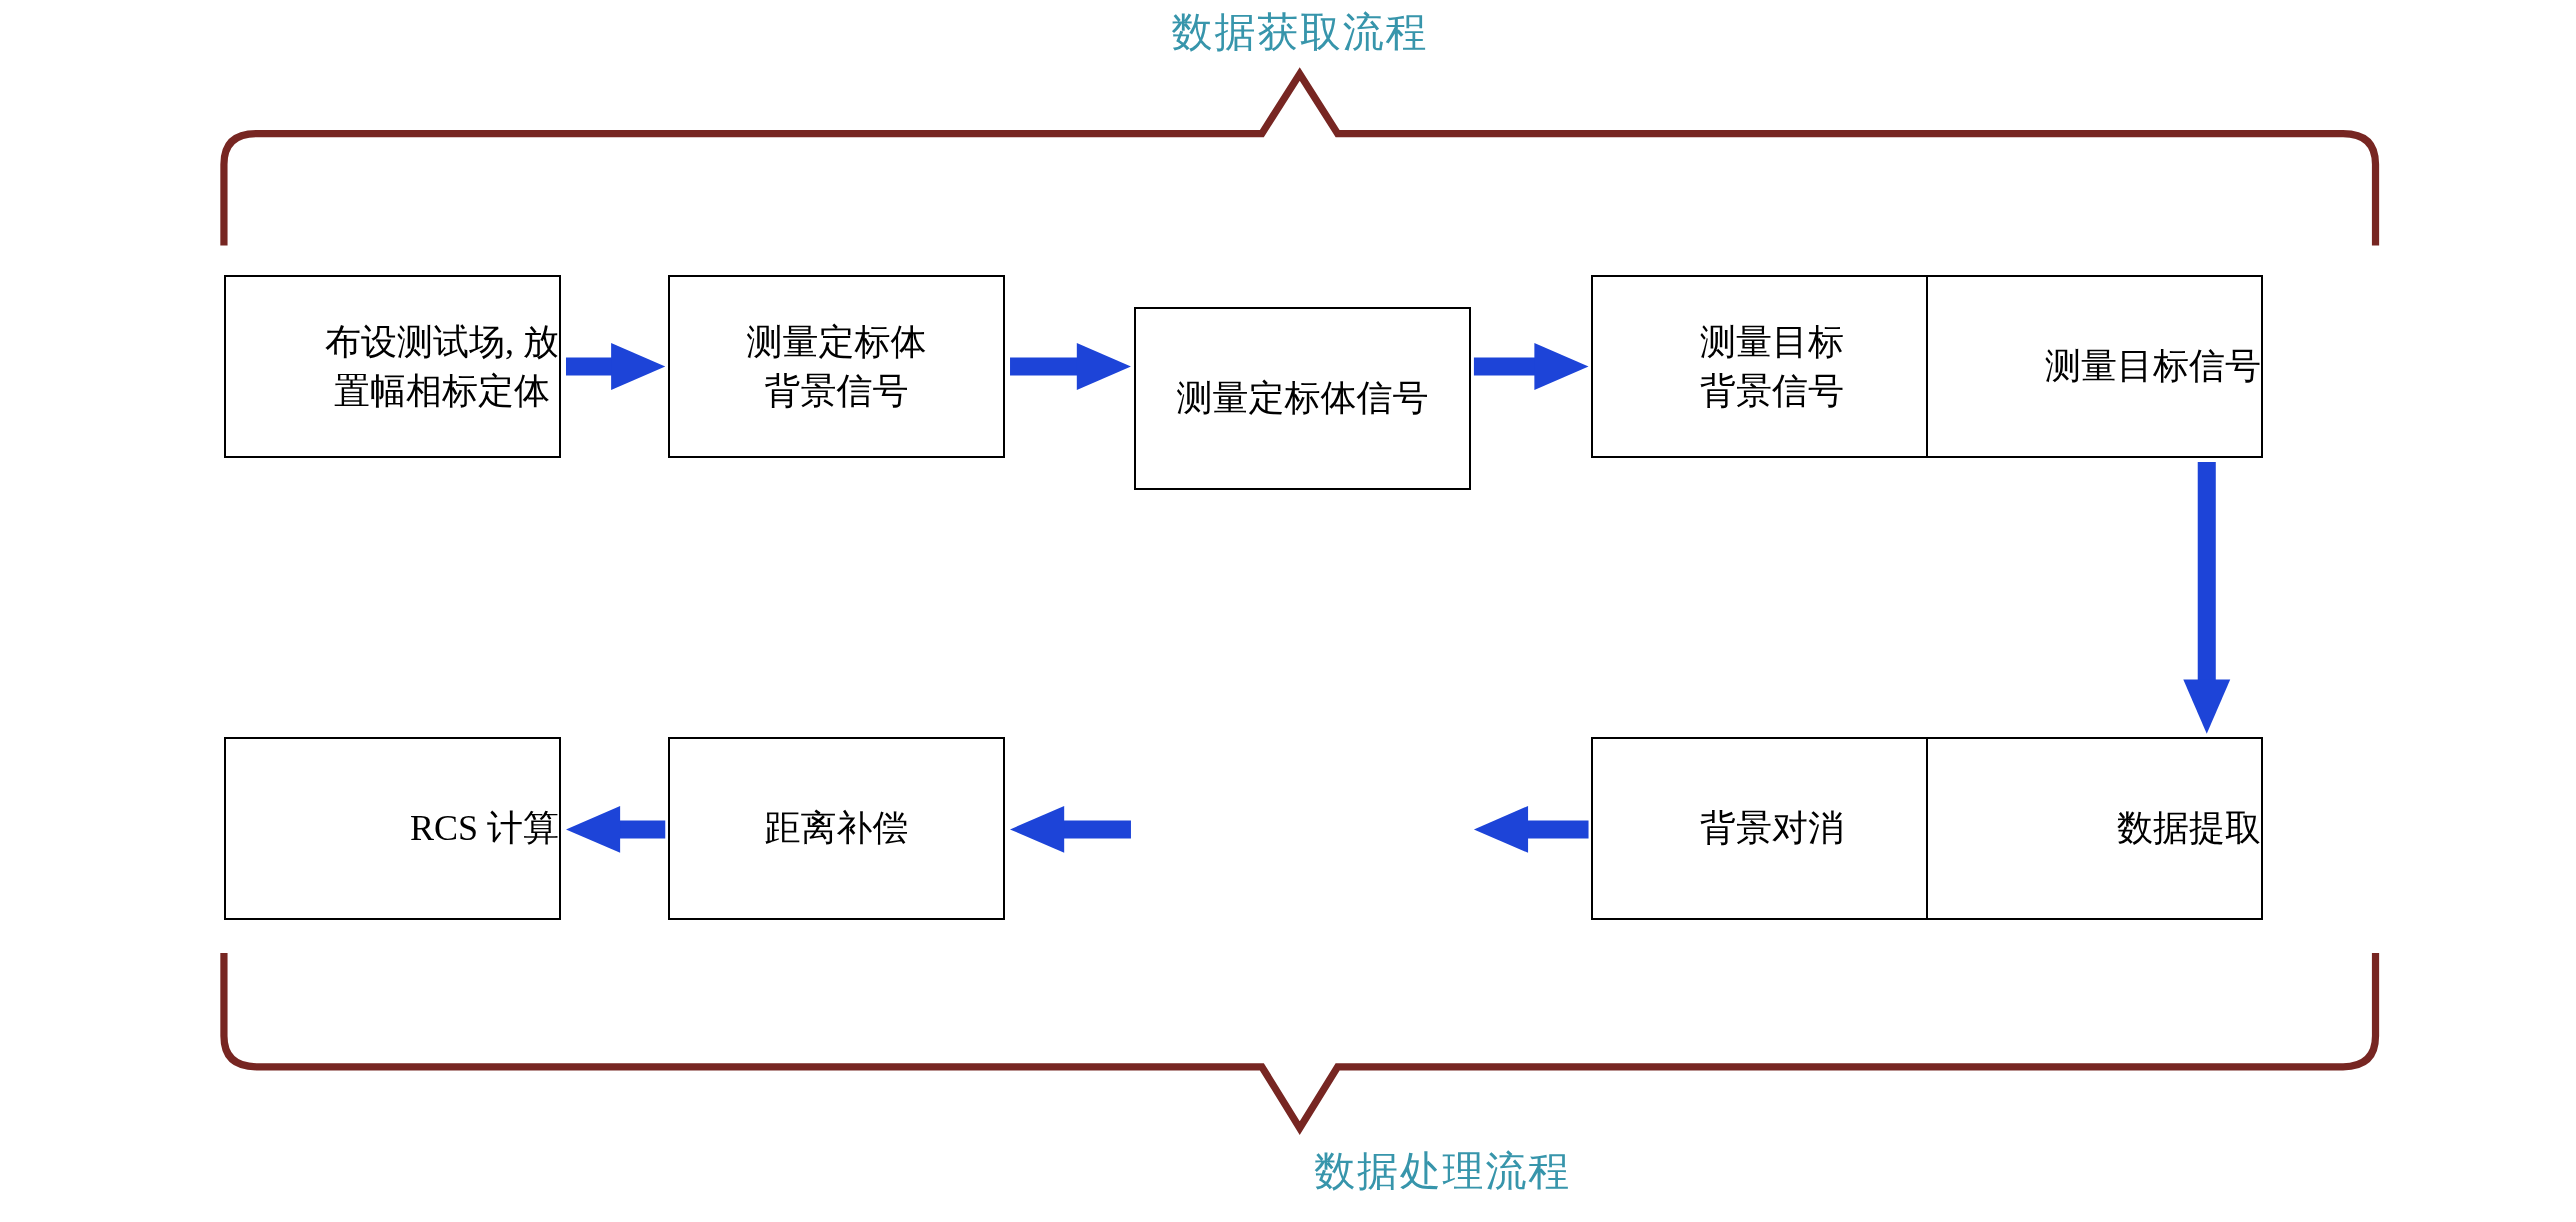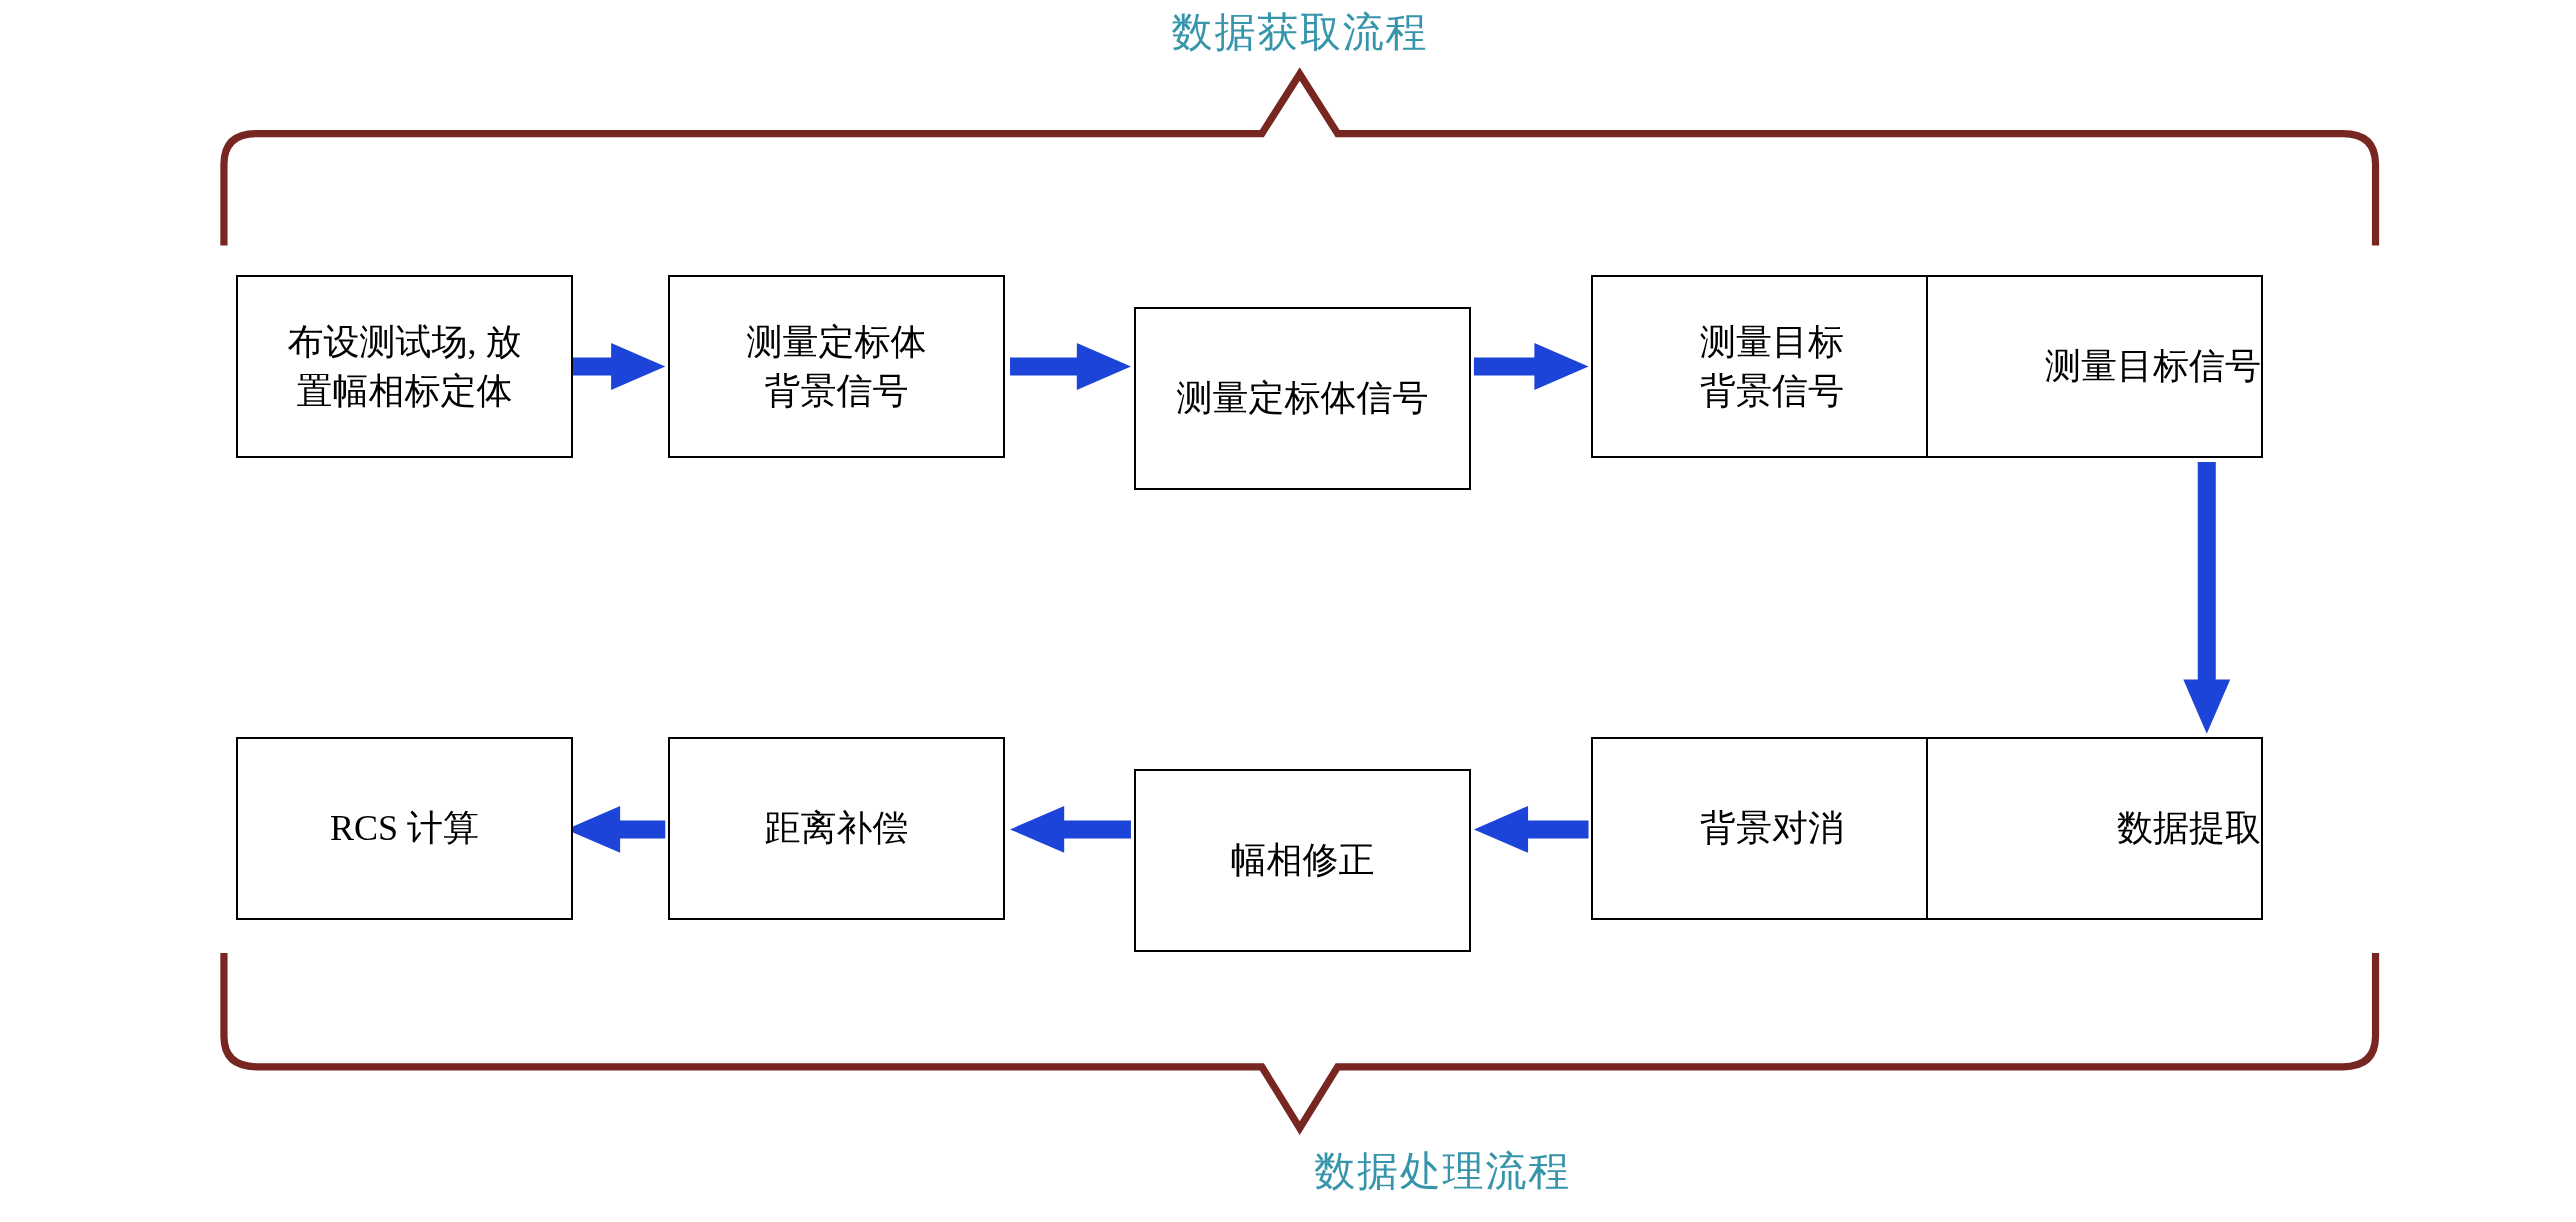--- a/index.html
+++ b/index.html
@@ -43,21 +43,21 @@
     text-align: center;
   }
   .box span {
     white-space: pre-line;
     font-size: 36px;
     line-height: 1.35;
     color: var(--text, #000000);
   }
   .row-top    { top: 275px; }
   .row-bottom { top: 737px; }
-  .bx-1 { left: 236px; }
+  .bx-1 { left: 224px; justify-content: flex-end; }
   .bx-2 { left: 668px; }
   .bx-3 { left: 1134px; margin-top: 32px; }
   .bx-4 { left: 1591px; padding-left: 25px; }
   .bx-5 { left: 1926px; justify-content: flex-end; }
   .brace {
     fill: none;
     stroke: var(--brace, #772622);
     stroke-width: 8;
     stroke-linejoin: miter;
   }
@@ -141,23 +141,20 @@
   <div class="box row-top bx-5">
     <span>测量目标信号</span>
   </div>
 
   <div class="box row-bottom bx-4">
     <span>背景对消</span>
   </div>
   <div class="box row-bottom bx-5">
     <span>数据提取</span>
   </div>
-  <div class="box row-bottom bx-3">
-    <span>幅相修正</span>
-  </div>
   <div class="box row-bottom bx-2">
     <span>距离补偿</span>
   </div>
   <div class="box row-bottom bx-1">
     <span>RCS 计算</span>
   </div>
 
   <div class="flow-label bottom">数据处理流程</div>
 
 </div>

